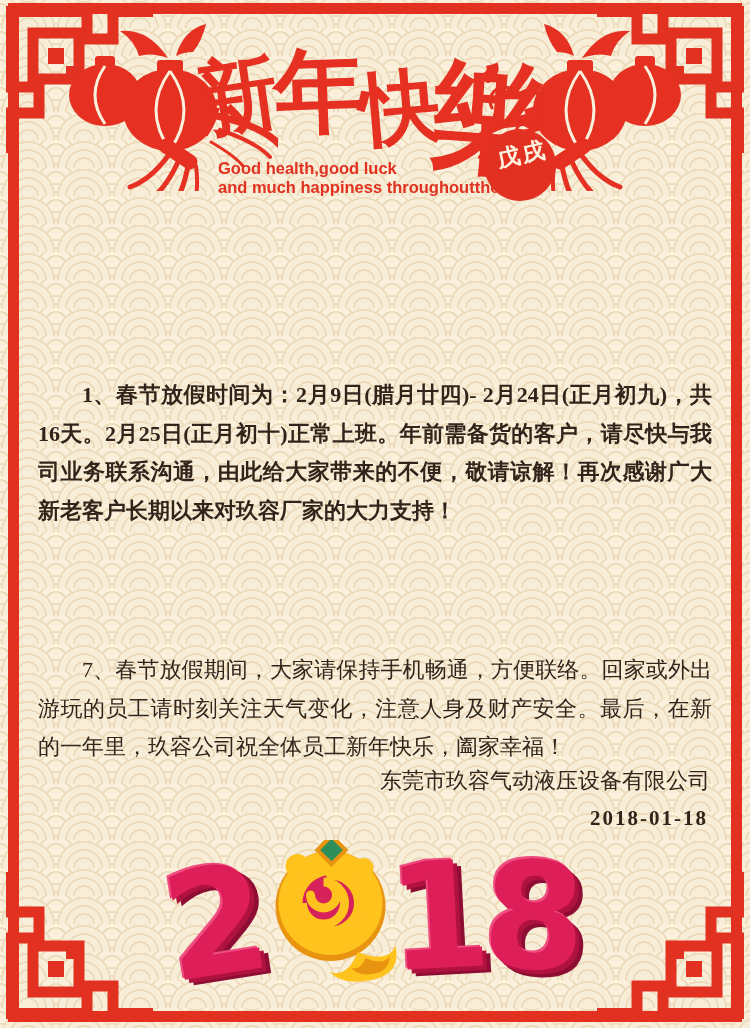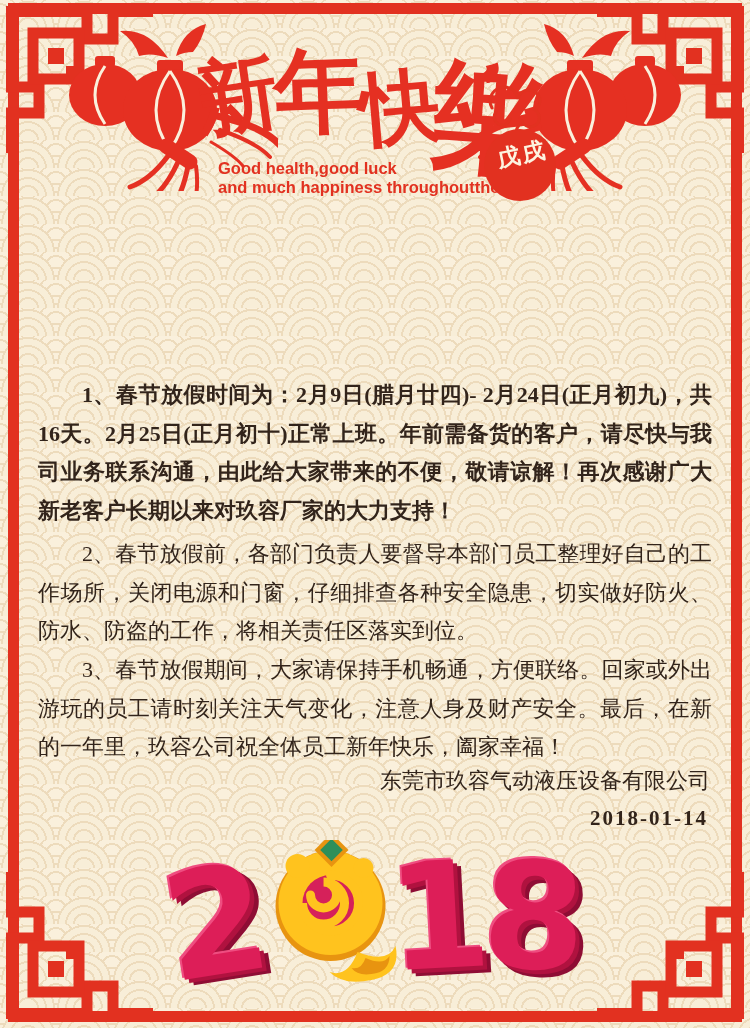--- a/index.html
+++ b/index.html
@@ -200,25 +200,24 @@
         <path d="M30 46 a14 14 0 1 1 26 -9 a11 11 0 1 1 17 11 a9 9 0 1 1 -13 11"></path>
         <path d="M34 50 a8 8 0 1 0 14 7"></path>
         <path d="M58 62 q-7 7 0 14 q-9 1 -7 10 q-7 2 -4 10"></path>
       </g>
       <circle cx="58" cy="103" r="36" fill="#e23120"></circle>
     </svg>
     <div class="zodiac-text">戊戌</div>
   </div>
 
   <p class="para p2">1、春节放假时间为：2月9日(腊月廿四)- 2月24日(正月初九)，共16天。2月25日(正月初十)正常上班。年前需备货的客户，请尽快与我司业务联系沟通，由此给大家带来的不便，敬请谅解！再次感谢广大新老客户长期以来对玖容厂家的大力支持！</p>
-  <p class="para p3">2、春节放假前，各部门负责人要督导本部门员工整理好自己的工作场所，关闭电源和门窗，仔细排查各种安全隐患，切实做好防火、防水、防盗的工作，将相关责任区落实到位。</p>
-  <p class="para p4">3、春节放假期间，大家请保持手机畅通，方便联络。回家或外出游玩的员工请时刻关注天气变化，注意人身及财产安全。最后，在新的一年里，玖容公司祝全体员工新年快乐，阖家幸福！</p>
+  <p class="para p4">7、春节放假期间，大家请保持手机畅通，方便联络。回家或外出游玩的员工请时刻关注天气变化，注意人身及财产安全。最后，在新的一年里，玖容公司祝全体员工新年快乐，阖家幸福！</p>
 
   <div class="signature">东莞市玖容气动液压设备有限公司</div>
-  <div class="date">2018-01-14</div>
+  <div class="date">2018-01-18</div>
 
   <div class="year">
     <span class="digit d2">2</span>
     <span class="cloud-zero">
       <svg viewBox="0 0 138 160">
 
         <circle cx="69" cy="66" r="55" fill="#e89410"></circle>
         <circle cx="69" cy="63" r="52" fill="#ffc31e"></circle>
         <circle cx="36" cy="26" r="12" fill="#ffc31e"></circle>
         <circle cx="102" cy="28" r="10" fill="#ffc31e"></circle>

